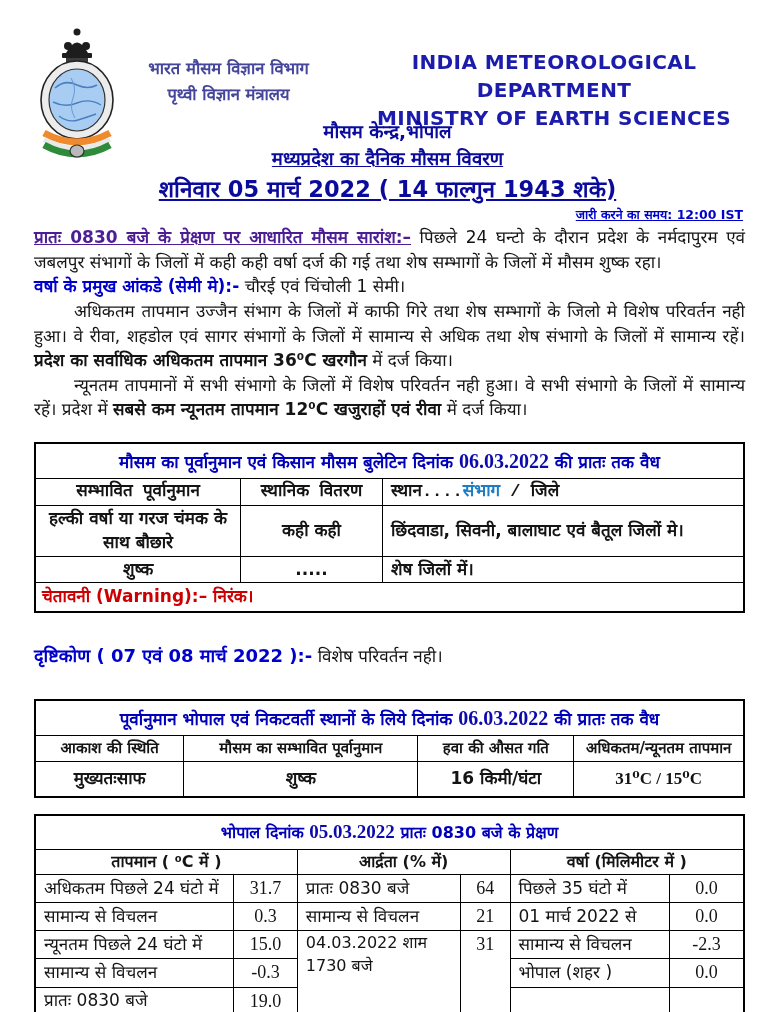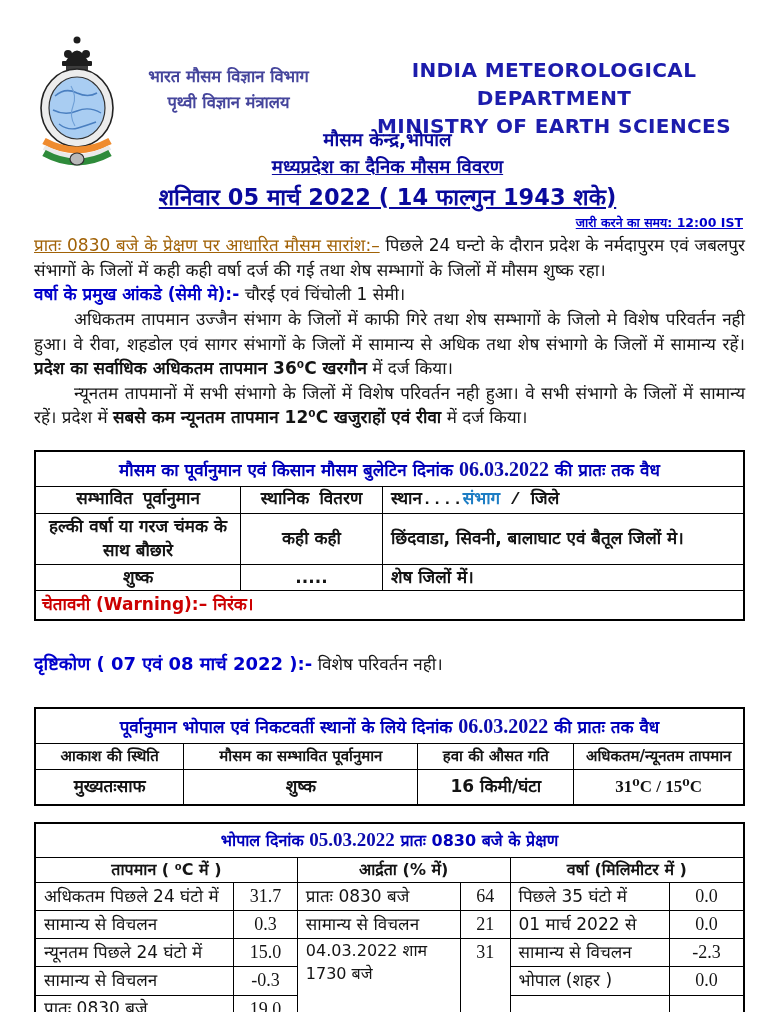--- a/index.html
+++ b/index.html
@@ -1,20 +1,20 @@
 <!DOCTYPE html>
 <html><head>
 <meta charset="utf-8">
 <style>
   html,body { margin:0; padding:0; background:#ffffff; }
   .page {
     position:relative; width:779px; height:1012px; background:#ffffff;
     font-family:"DejaVu Sans","Liberation Sans",sans-serif;
     color:#141414; overflow:hidden; box-sizing:border-box;
-    padding:8px 34px;
+    padding:0 34px;
   }
 
   
   .masthead { position:relative; height:158px; }
   .logo { position:absolute; left:2px; top:26px; width:82px; height:134px; }
   .dept-hi {
     position:absolute; left:92px; top:56px; width:205px; text-align:center;
     color:#45459c; font-weight:600; font-size:16.5px; line-height:1.55;
   }
   .dept-en {
@@ -26,21 +26,21 @@
   .bulletin-title { color:#0a0a9d; font-weight:bold; font-size:18.5px; text-decoration:underline; margin-top:2px; }
   .date-line { color:#0a0a9d; font-weight:bold; font-size:22.5px; text-decoration:underline; margin-top:3px; }
 
   .issue-time { text-align:right; color:#0000cc; font-weight:bold; font-size:12.5px;
     text-decoration:underline; margin:48px 2px 2px 0; }
 
   
   .body-text { font-size:17px; line-height:1.45; text-align:justify; margin:0; }
   .indent { text-indent:40px; }
   .blue-bold { color:#0000cc; font-weight:bold; }
-  .blue-bold-u { color:#a16207; font-weight:normal; text-decoration:underline;margin-top:32px; }
+  .blue-bold-u { color:#4c1d95; font-weight:bold; text-decoration:underline;margin-top:32px; }
   .bold { font-weight:bold; }
 
   
   table.tbl { width:100%; border-collapse:collapse; border:2.5px solid #000; table-layout:fixed; }
   table.tbl td { border:1.6px solid #000; padding:1px 8px; font-size:17px; line-height:1.4; vertical-align:middle; box-sizing:border-box; }
   .tbl-title { text-align:center; color:#0000bb; font-weight:bold; font-size:17.5px; padding:3px 4px !important; }
   .serif-date { font-family:"Liberation Serif","DejaVu Serif",serif; font-weight:bold; font-size:20px; color:#0a0aad; }
   .center { text-align:center; }
   .colhead { font-weight:bold;font-family:Liberation Mono, monospace; }
   .warning-row { color:#cc0000; font-weight:bold; font-size:18px; padding:2px 6px !important; }

